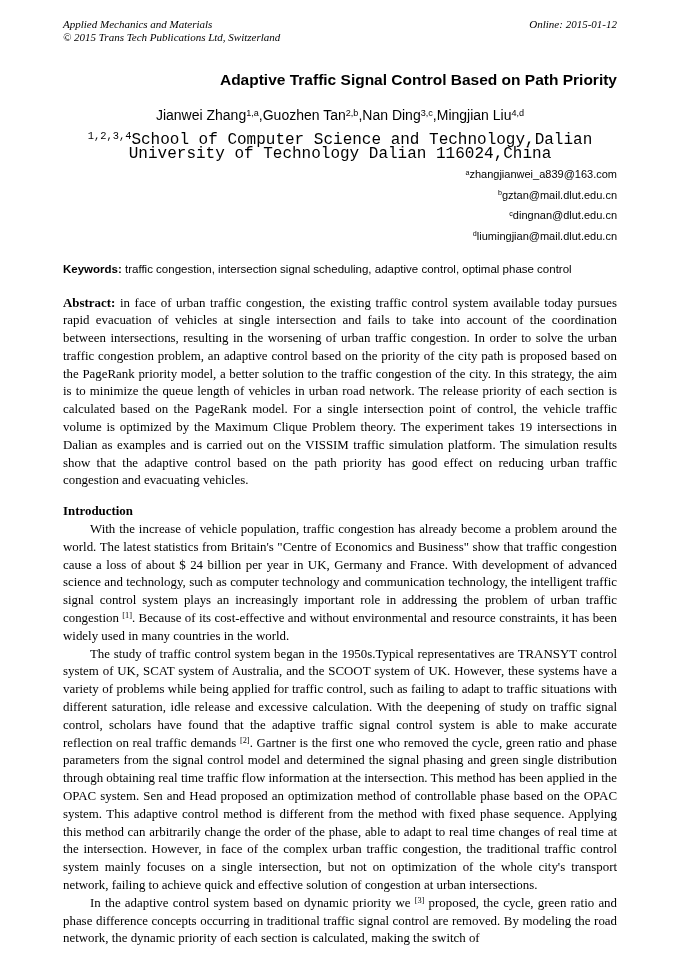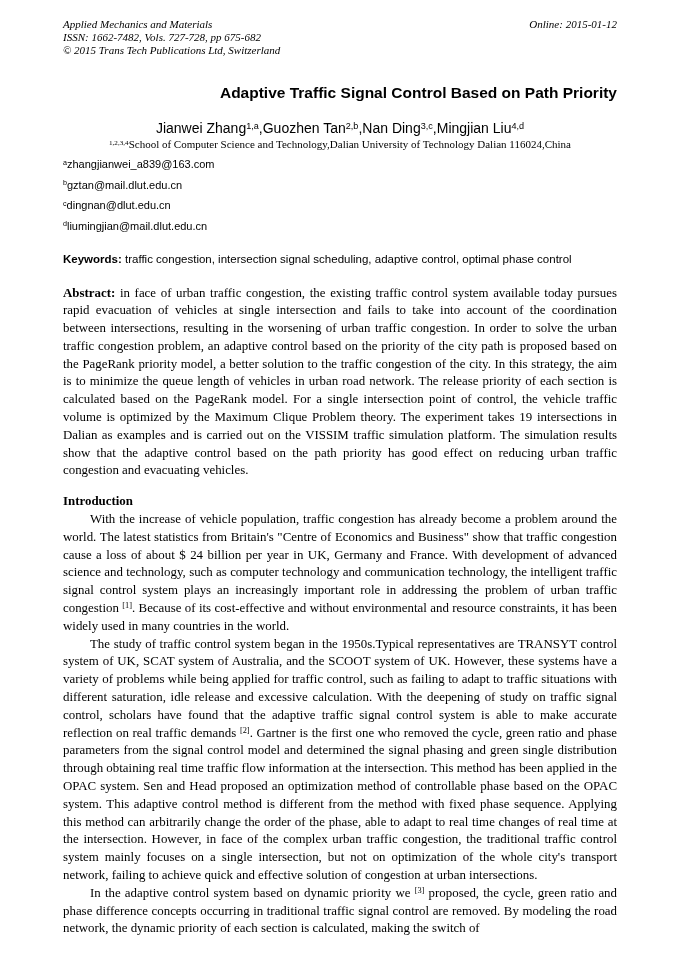--- a/index.html
+++ b/index.html
@@ -37,29 +37,30 @@
     line-height: 19px;
   }
   .authors-line {
     margin-top: 17px;
     text-align: center;
     font-family: "Liberation Sans", sans-serif;
     font-size: 14px;
     line-height: 18px;
   }
   .affiliation-line {
+    margin-top: 9px;
     text-align: center;
-    font-family: Liberation Serif, serif;
-    font-size: 11px;
+    font-family: Liberation Mono, monospace;
+    font-size: 16px;
     line-height: 14px;
     padding: 0 8px;
   }
   .emails { margin-top: 7px; }
   .email-line {
-    text-align: left;
+    text-align: right;
     font-family: "Liberation Sans", sans-serif;
     font-size: 11px;
     line-height: 13px;
     margin-bottom: 7.5px;
   }
 
   
   .keywords-para {
     margin: 19px 0 0 0;
     font-family: "Liberation Sans", sans-serif;
@@ -98,21 +99,20 @@
   .b { font-weight: bold; }
 </style>
 </head>
 <body>
 
 <div class="page">
 
   <div class="pub-header">
     <div class="pub-header-left">
       <div>Applied Mechanics and Materials</div>
-      <div>ISSN: 1662-7482, Vols. 727-728, pp 675-682</div>
       <div>© 2015 Trans Tech Publications Ltd, Switzerland</div>
     </div>
     <div class="pub-header-right">Online: 2015-01-12</div>
   </div>
 
   <h1 class="paper-title">Adaptive Traffic Signal Control Based on Path Priority</h1>
 
   <div class="authors-line"><span>Jianwei Zhang</span><sup>1,a</sup><span>,</span><span>Guozhen Tan</span><sup>2,b</sup><span>,</span><span>Nan Ding</span><sup>3,c</sup><span>,</span><span>Mingjian Liu</span><sup>4,d</sup></div>
 
   <div class="affiliation-line"><sup>1,2,3,4</sup><span>School of Computer Science and Technology,Dalian University of Technology Dalian 116024,China</span></div>

